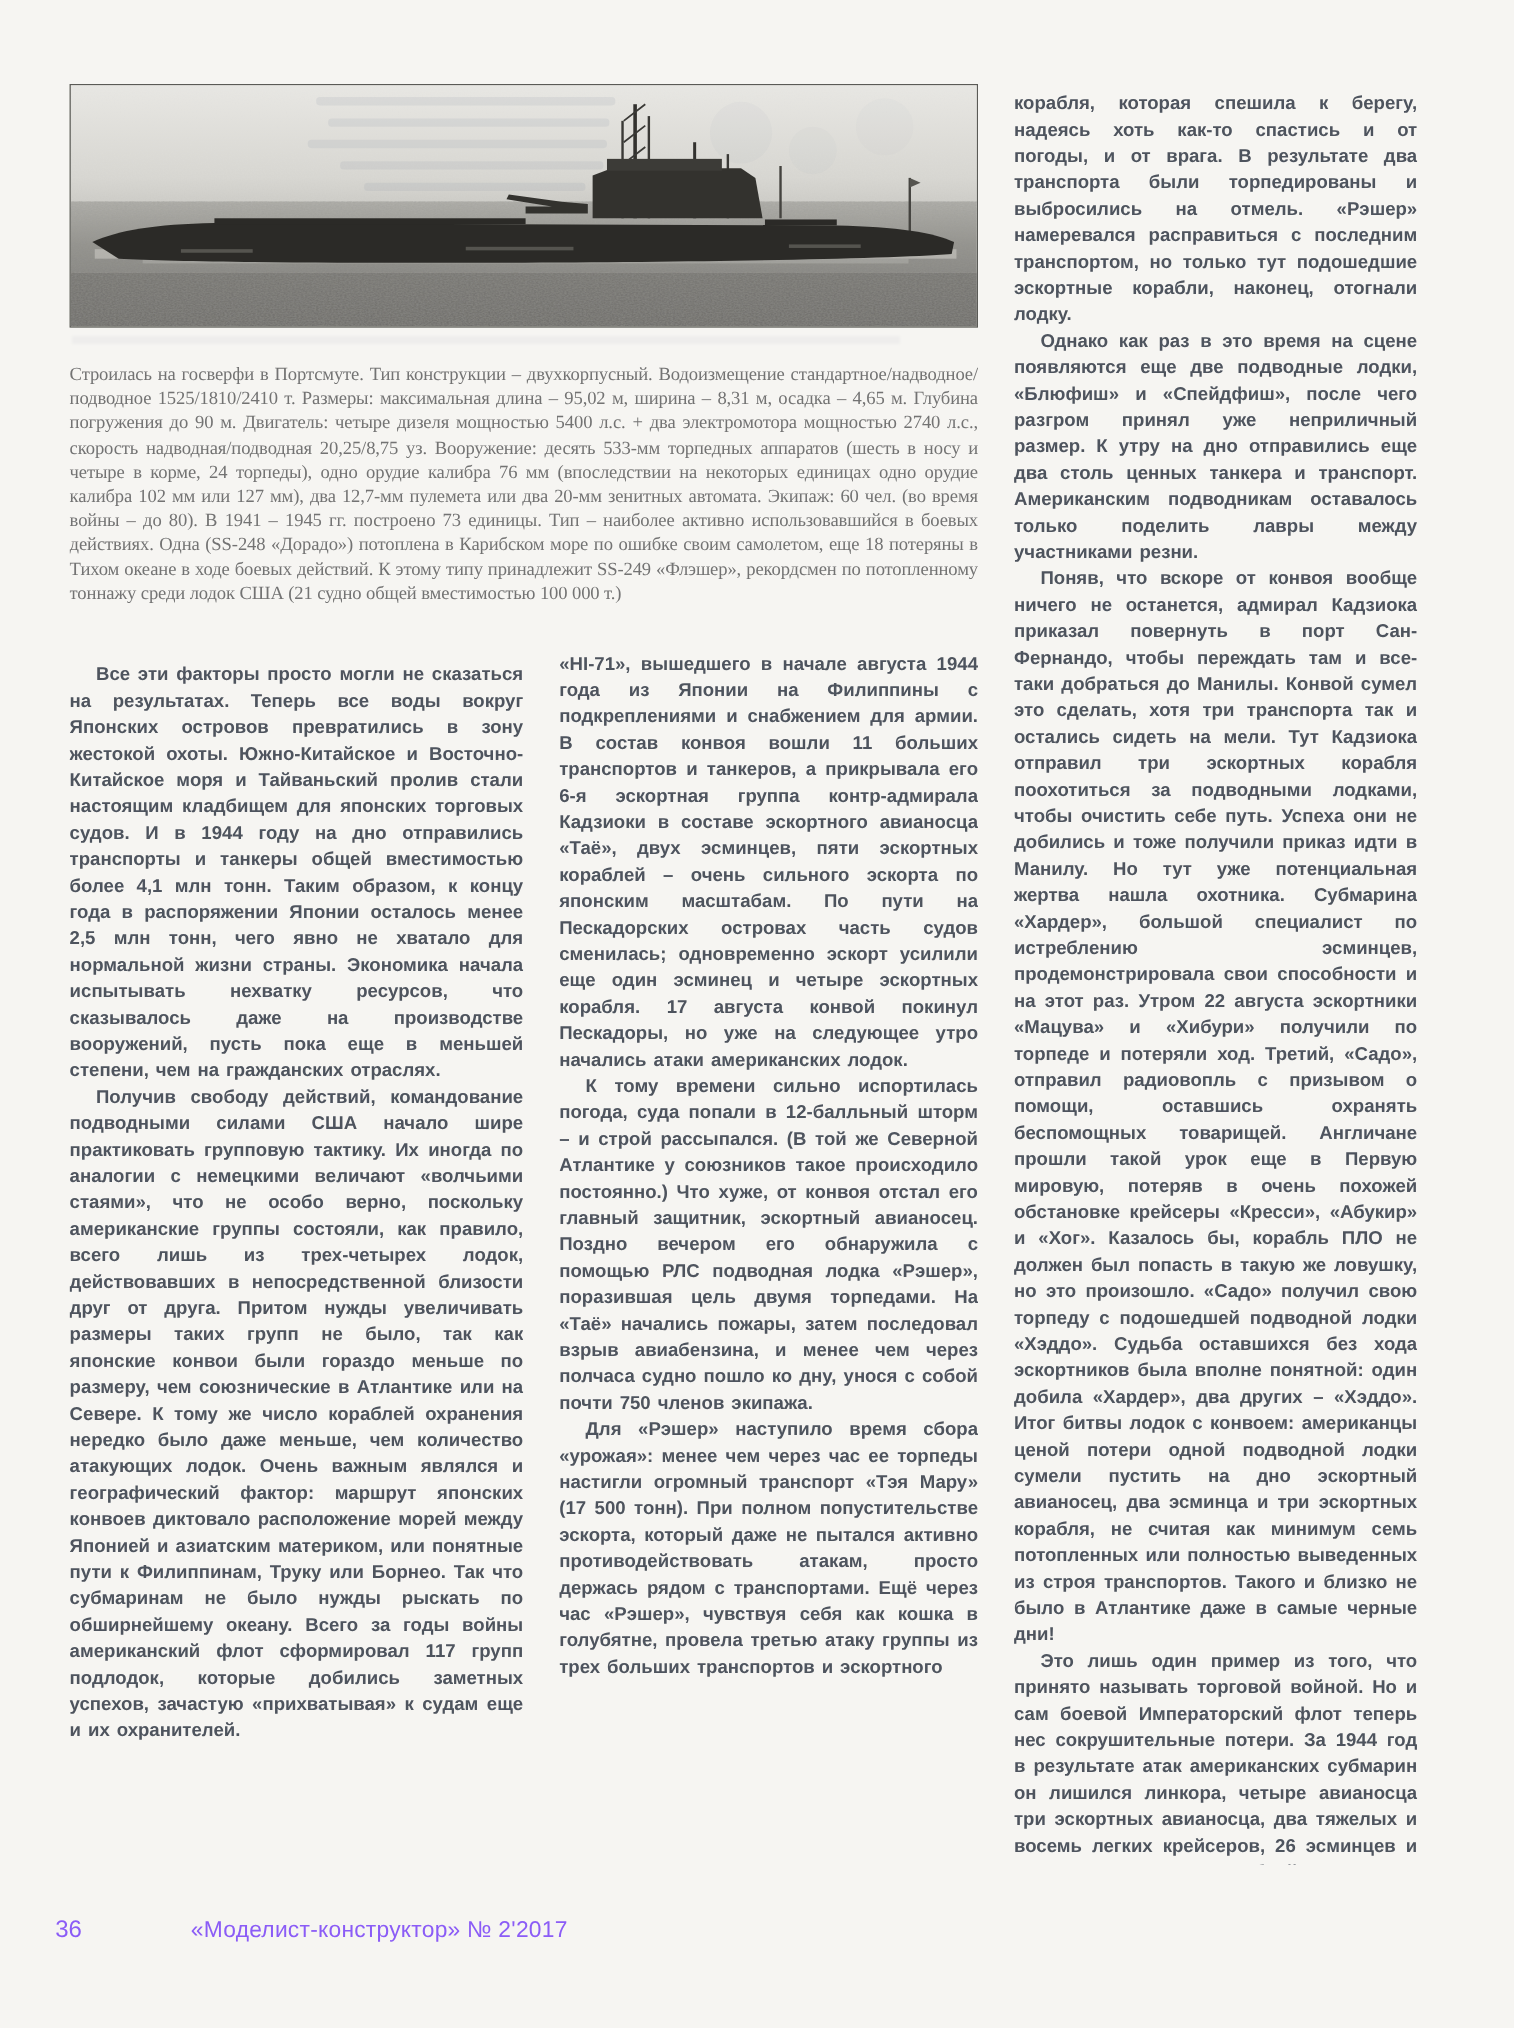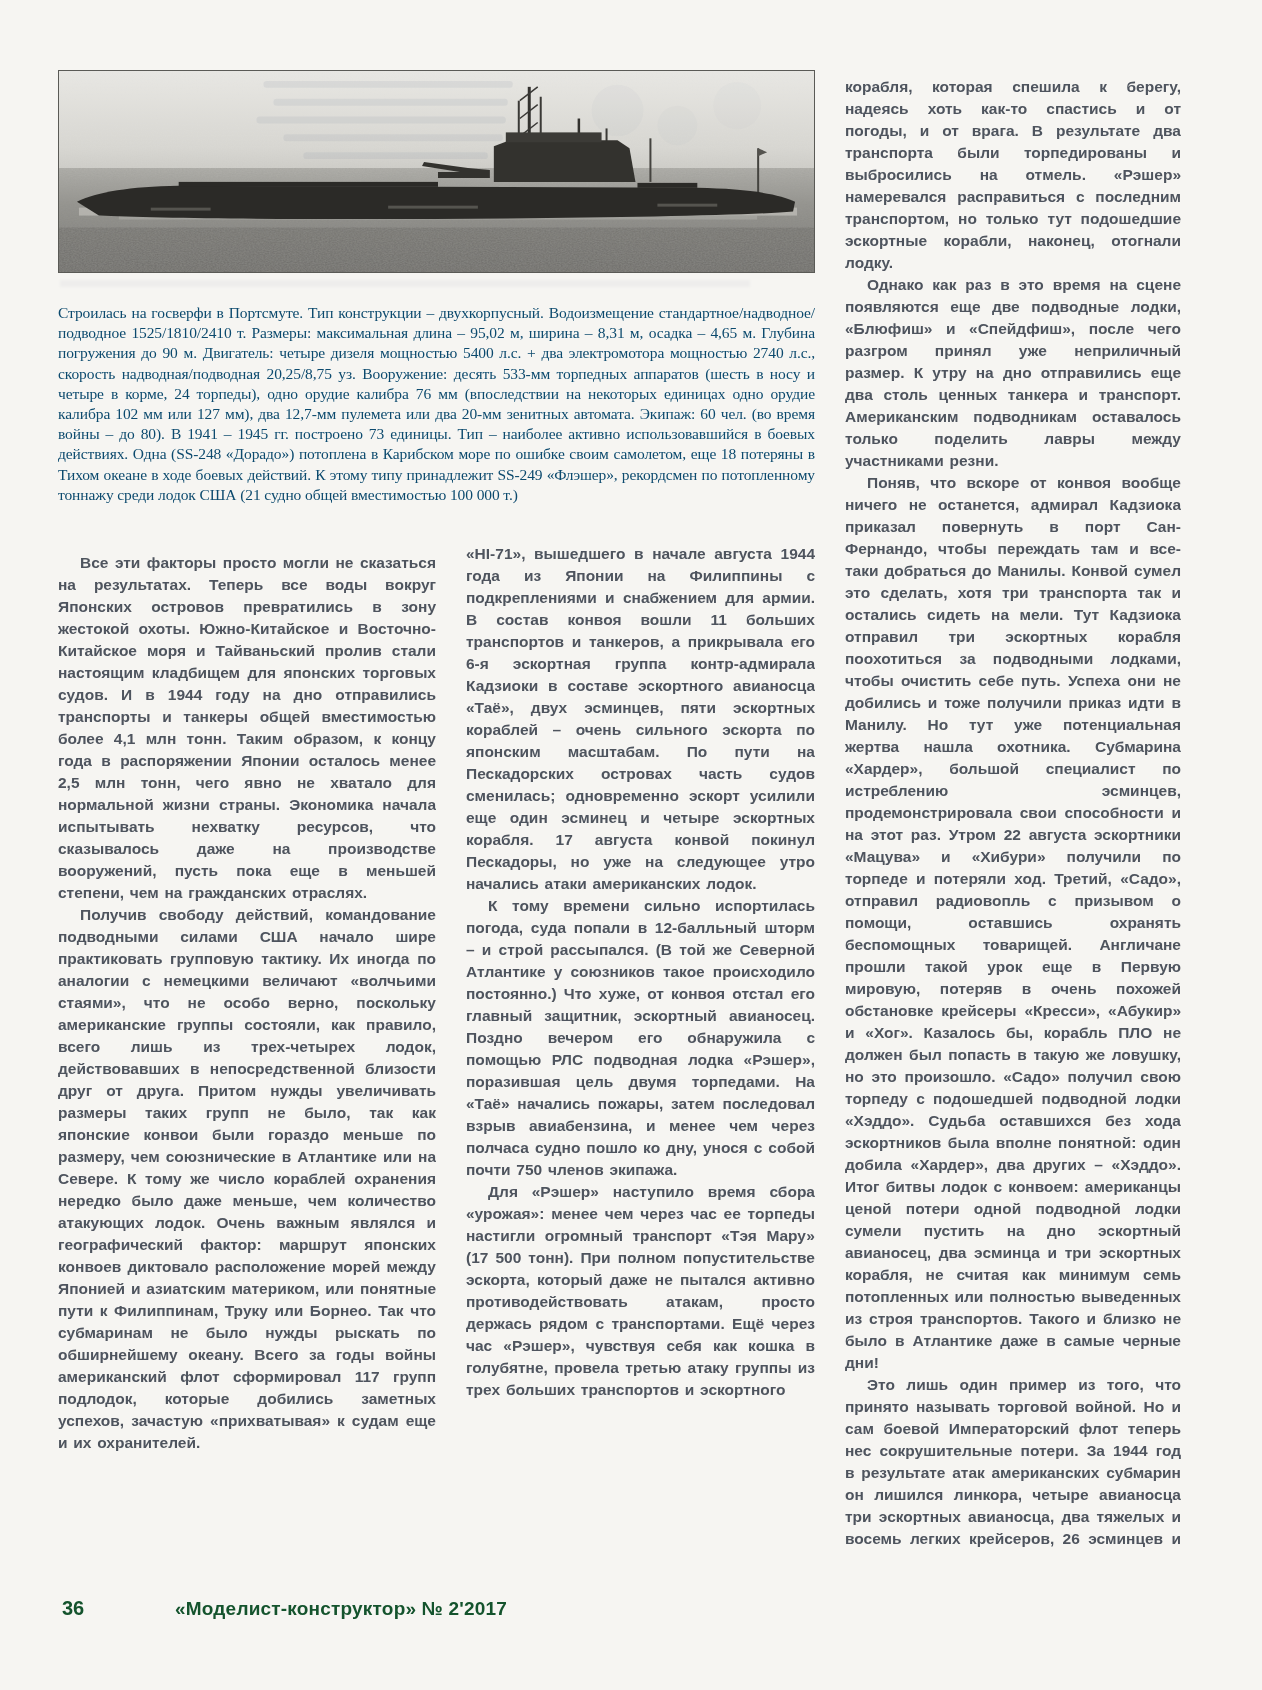--- a/index.html
+++ b/index.html
@@ -20,34 +20,34 @@
   .photo-block svg{display:block;width:100%;height:100%;}
   
   .caption{
     position:absolute;left:58px;top:281px;width:757px;
     font-family:"Liberation Serif", serif;
     font-weight:bold;font-size:17px;line-height:20px;color:#2f3338;
   }
   .specs{
     position:absolute;left:58px;top:303px;width:757px;height:228px;
     font-family:"Liberation Serif", serif;
-    font-size:15.5px;line-height:20.2px;color:#0c4a6e;
+    font-size:15.5px;line-height:20.2px;color:#737373;
     text-align:justify;letter-spacing:-0.1px;overflow:hidden;
   }
   
   .col{position:absolute;text-align:justify;overflow:hidden;font-weight:bold;}
   .col p{margin:0;padding:0;font-size:15.5px;line-height:22px;word-spacing:1.5px;}
   .col p.indent{text-indent:22px;}
   .col1{left:58px;top:552px;width:378px;height:1048px;}
   .col2{left:466px;top:543px;width:349px;height:1048px;}
   .col3{left:845px;top:76px;width:336px;height:1478px;}
   
   .footer{
-    position:absolute;left:58px;top:1597px;width:1122px;height:30px;
-    font-weight:bold;color:#14532d;
+    position:absolute;left:42px;top:1597px;width:1122px;height:30px;
+    font-weight:normal;color:#8b5cf6;
   }
   .footer .pageno{position:absolute;left:4px;top:0;font-size:20px;}
   .footer .mag{position:absolute;left:117px;top:1px;font-size:19px;letter-spacing:0.2px;}
   
   .bleed{
     position:absolute;opacity:0.10;background:
       repeating-linear-gradient(to bottom, transparent 0 4px, #8b95a5 4px 11px, transparent 11px 22px);
     filter:blur(1px);pointer-events:none;
   }
   .bleed-a{left:60px;top:276px;width:690px;height:24px;opacity:0.07;}

